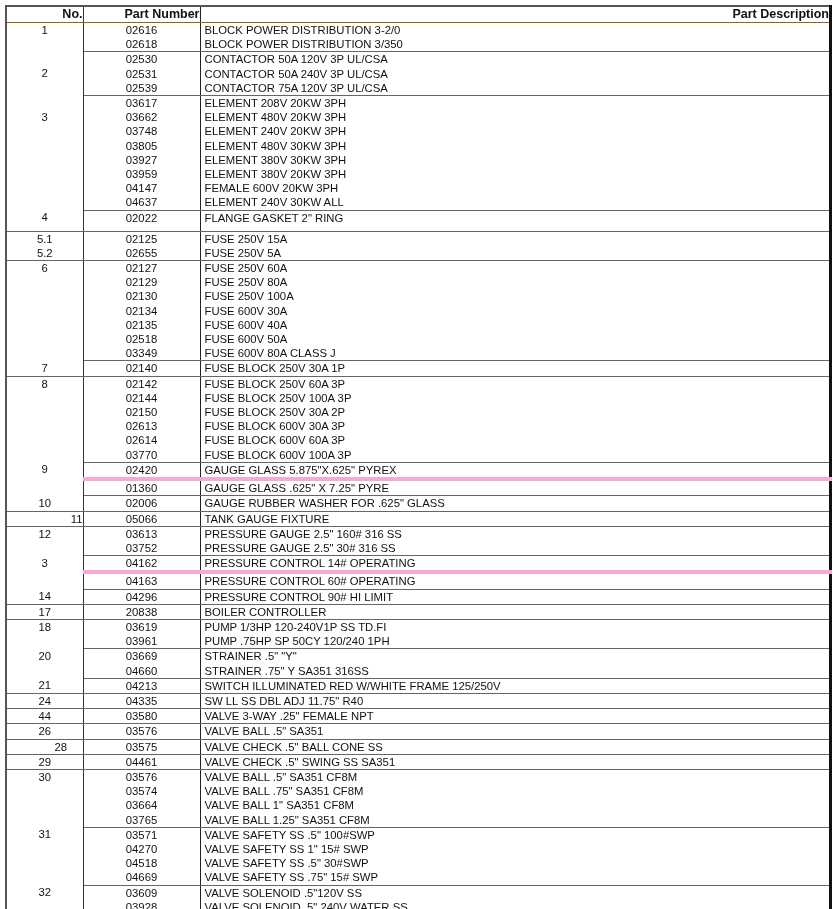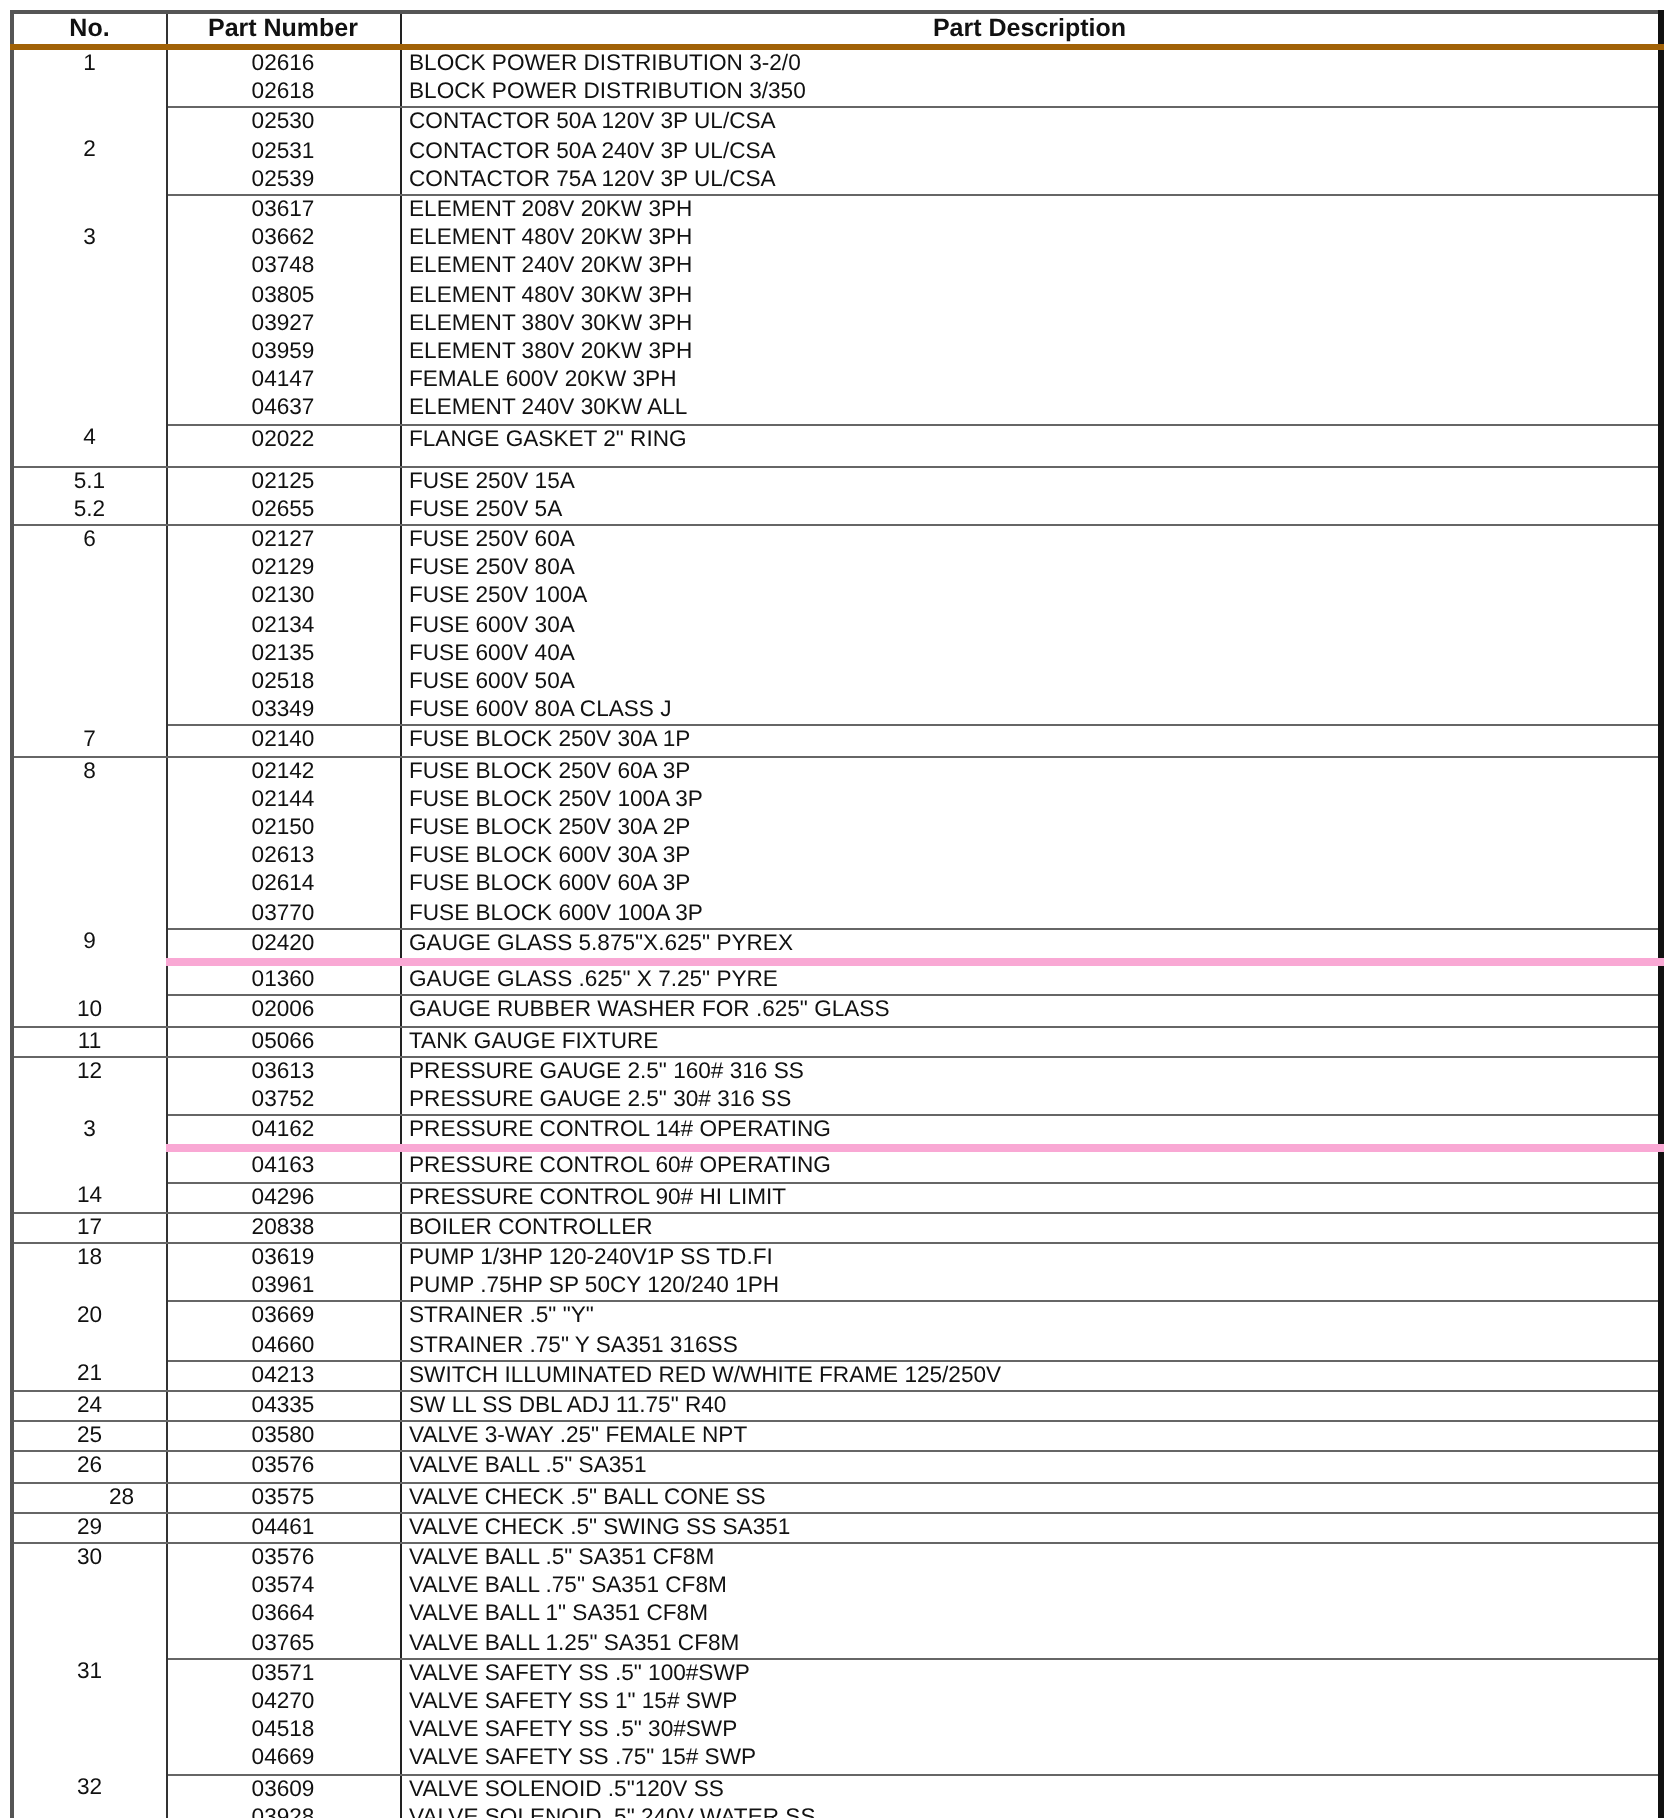--- a/index.html
+++ b/index.html
@@ -10,21 +10,21 @@
     border-collapse: collapse; table-layout: fixed;
     border-top: 2px solid #555; border-left: 2px solid #555;
     border-right: 3px solid #111; border-bottom: 3px solid #111;
     font-size: 11.3px; line-height: 14.2px;
   }
   #parts-table col.c-no { width: 77px; }
   #parts-table col.c-pn { width: 117px; }
   #parts-table col.c-desc { width: auto; }
   #parts-table th {
     font-weight: bold; font-size: 12.5px; height: 15px; line-height: 15px;
-    padding: 0; text-align: center; border-bottom: 3px solid #a16207;
+    padding: 0; text-align: right; border-bottom: 1px solid #a16207;
   }
   #parts-table th.h-no { border-right: 1px solid #333; }
   #parts-table th.h-pn { border-right: 1.5px solid #222; }
   #parts-table td { padding: 0; vertical-align: top; }
   td.no { text-align: center; border-right: 1px solid #333; }
   td.pn { text-align: center; border-right: 1.5px solid #222; }
   td.desc { padding-left: 4px !important; white-space: nowrap; overflow: hidden; }
   td.desc, td.pn, td.no { height: 14.2px; }
   tr.group-end td { border-bottom: 1px solid #666; }
   tr.sub-line td.pn, tr.sub-line td.desc { border-bottom: 4px solid #f9a8d4; }
@@ -204,21 +204,21 @@
       </tr>
       <tr class="group-end">
         <td class="no" rowspan="1">
           <span class="lbl" style="padding-top: 0px; text-align: center;">10</span>
         </td>
         <td class="pn">02006</td>
         <td class="desc">GAUGE RUBBER WASHER FOR .625" GLASS</td>
       </tr>
       <tr class="group-end">
         <td class="no" rowspan="1">
-          <span class="lbl" style="padding-top: 0px;">11</span>
+          <span class="lbl" style="padding-top: 0px; text-align: right;">11</span>
         </td>
         <td class="pn">05066</td>
         <td class="desc">TANK GAUGE FIXTURE</td>
       </tr>
       <tr>
         <td class="no" rowspan="2">
           <span class="lbl" style="padding-top: 0px;">12</span>
         </td>
         <td class="pn">03613</td>
         <td class="desc">PRESSURE GAUGE 2.5" 160# 316 SS</td>
@@ -283,21 +283,21 @@
       </tr>
       <tr class="group-end">
         <td class="no" rowspan="1">
           <span class="lbl" style="padding-top: 0px;">24</span>
         </td>
         <td class="pn">04335</td>
         <td class="desc">SW LL SS DBL ADJ 11.75" R40</td>
       </tr>
       <tr class="group-end">
         <td class="no" rowspan="1">
-          <span class="lbl" style="padding-top: 0px;">25</span>
+          <span class="lbl" style="padding-top: 0px;">44</span>
         </td>
         <td class="pn">03580</td>
         <td class="desc">VALVE 3-WAY .25" FEMALE NPT</td>
       </tr>
       <tr class="group-end">
         <td class="no" rowspan="1">
           <span class="lbl" style="padding-top: 0px;">26</span>
         </td>
         <td class="pn">03576</td>
         <td class="desc">VALVE BALL .5" SA351</td>

